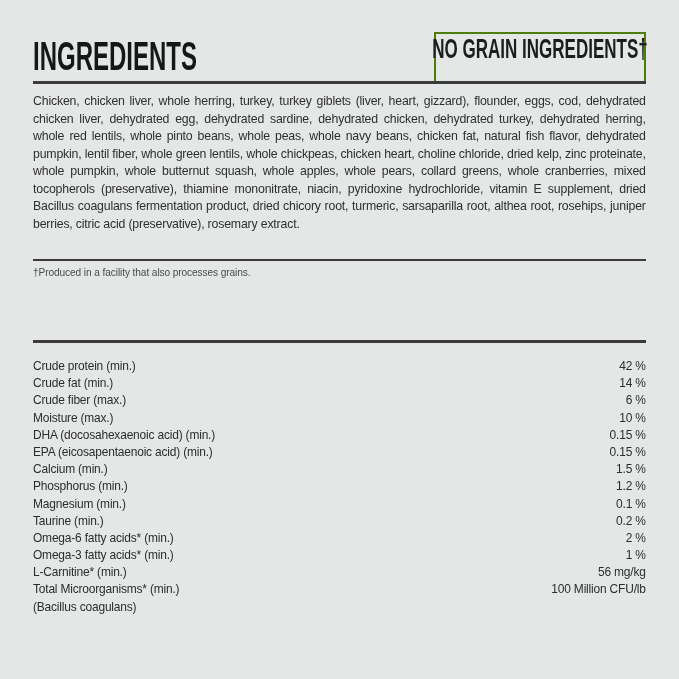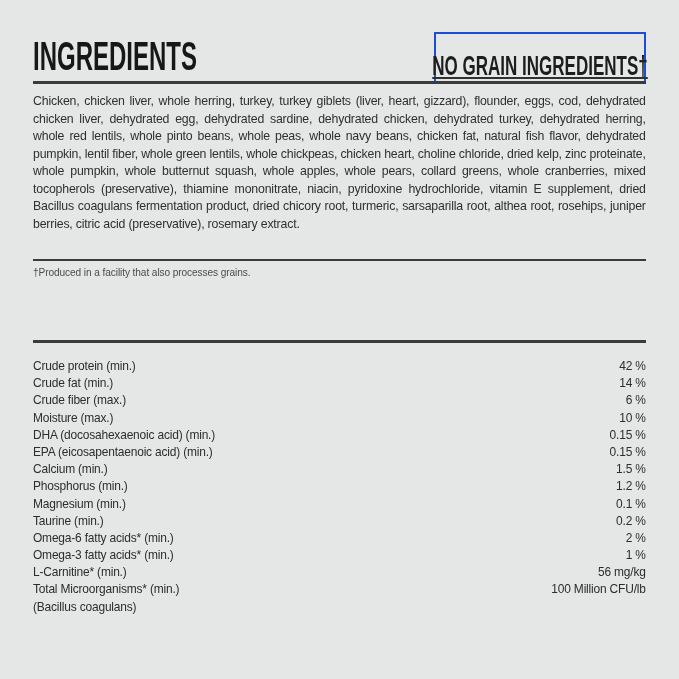--- a/index.html
+++ b/index.html
@@ -38,25 +38,24 @@
   .rule-1 { top: 81px;  height: 3px; }
   .rule-2 { top: 259px; height: 2px; }
   .rule-3 { top: 340px; height: 3px; }
 
   .badge {
     position: absolute;
     left: 434px;
     top: 32px;
     width: 208px;
     height: 48px;
-    border: 2px solid #1d4ed8;
+    border: 2px solid #4d7c0f;
     display: flex;
-    align-items: flex-end;
+    align-items: flex-start;
     justify-content: center;
-    text-decoration: underline;
   }
   .badge .cond {
     display: inline-block;
     font-size: 27px;
     font-weight: bold;
     color: #1c1d1d;
     white-space: nowrap;
     transform: scaleX(0.63);
     transform-origin: 50% 50%;
   }

